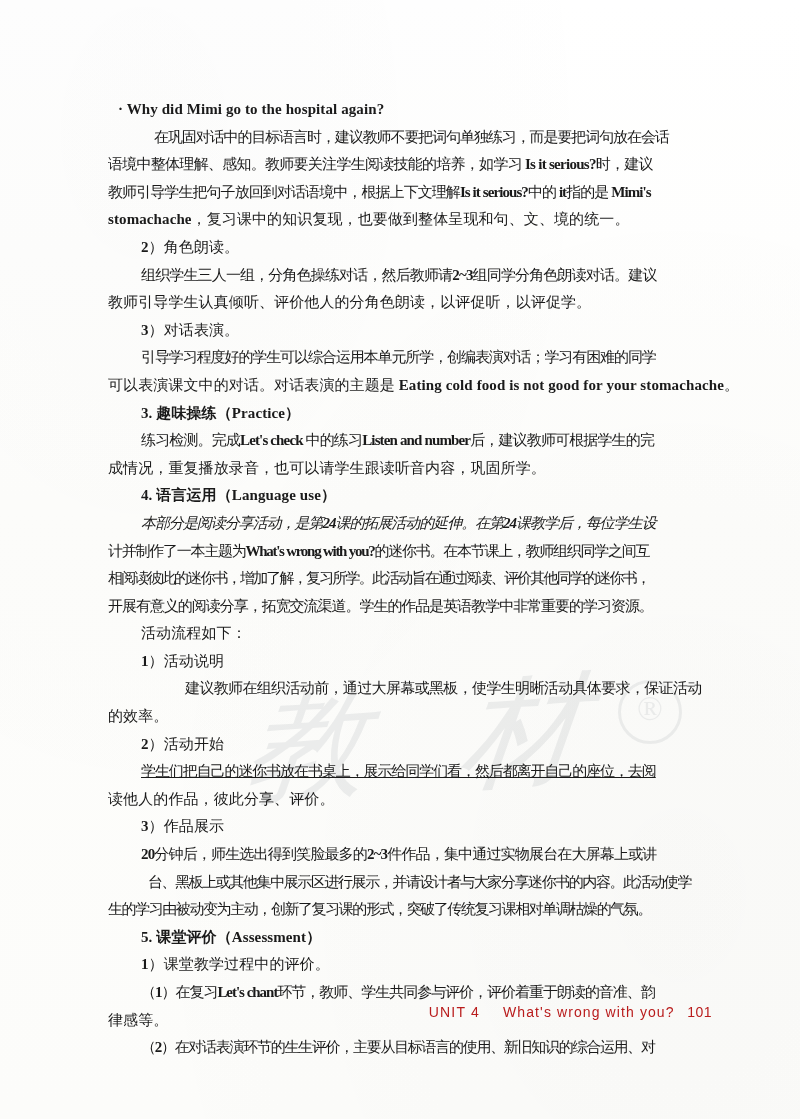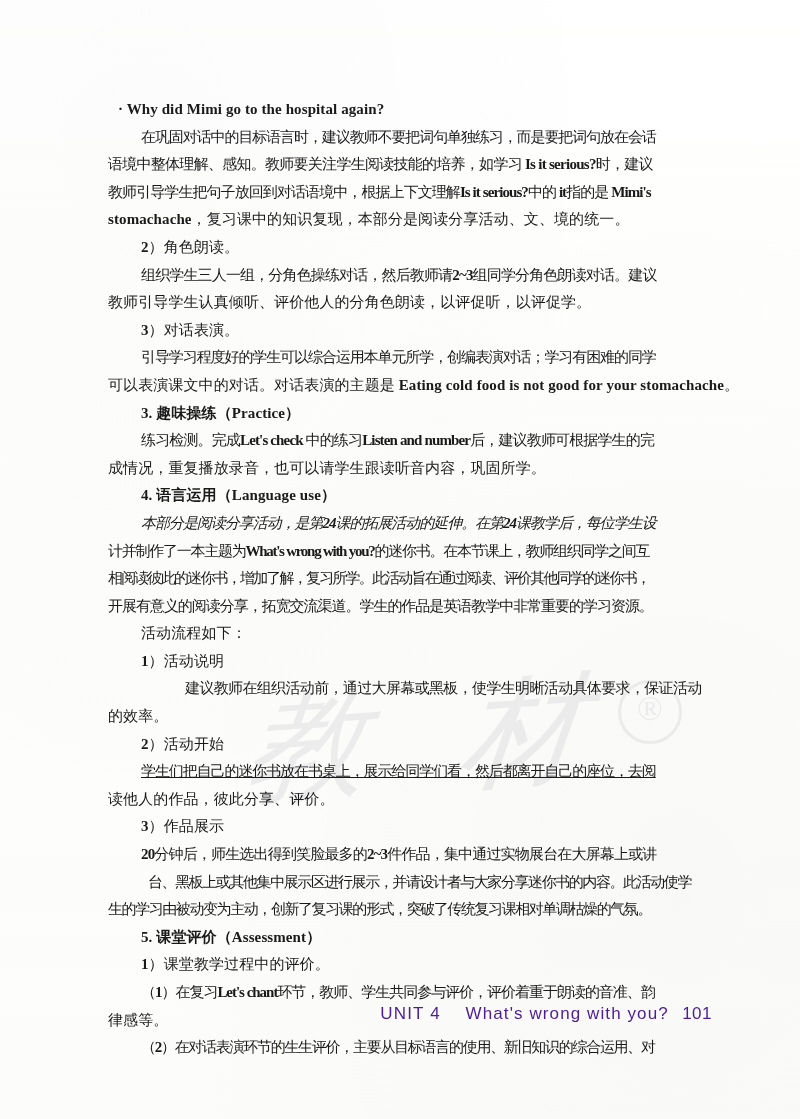--- a/index.html
+++ b/index.html
@@ -106,22 +106,22 @@
     padding-left: 10px;
   }
 
   
   #footer {
     position: absolute;
     left: 108px;
     top: 1004px;
     width: 604px;
     text-align: right;
-    font-size: 17px;
-    color: #4c1d95;
+    font-size: 14px;
+    color: #b91c1c;
     font-family: "Liberation Sans", sans-serif;
     letter-spacing: 0.6px;
     white-space: nowrap;
   }
   #footer .unit { letter-spacing: 1.2px; }
   #footer .sep { display: inline-block; width: 14px; }
   #footer .title { letter-spacing: 1.1px; }
   #footer .pageno { margin-left: 8px; letter-spacing: 0.5px; }
 </style>
 </head>
@@ -131,24 +131,24 @@
 
   <div id="paper-tone"></div>
 
   <div id="watermark">
     <div class="wm-script">教 材</div>
     <div class="wm-reg">®</div>
   </div>
 
   <div id="column">
       <div class="line bullet-line hdr"><span><span class="cn">· </span><span class="en-b">Why did Mimi go to the hospital again?</span></span></div>
-      <div class="line ind2"><span style="letter-spacing: -1.088px;"><span class="cn">在巩固对话中的目标语言时，建议教师不要把词句单独练习，而是要把词句放在会话</span></span></div>
+      <div class="line ind2"><span style="letter-spacing: -1.088px; margin-left: 13px;"><span class="cn">在巩固对话中的目标语言时，建议教师不要把词句单独练习，而是要把词句放在会话</span></span></div>
       <div class="line"><span style="letter-spacing: -0.726px;"><span class="cn">语境中整体理解、感知。教师要关注学生阅读技能的培养，如学习 </span><span class="en-b">Is it serious?</span><span class="cn">时，建议</span></span></div>
       <div class="line"><span style="letter-spacing: -0.922px;"><span class="cn">教师引导学生把句子放回到对话语境中，根据上下文理解</span><span class="en-b">Is it serious?</span><span class="cn">中的 </span><span class="en-b">it</span><span class="cn">指的是 </span><span class="en-b">Mimi's</span></span></div>
-      <div class="line"><span><span class="en-b">stomachache</span><span class="cn">，复习课中的知识复现，本部分是阅读分享活动、文、境的统一。</span></span></div>
+      <div class="line"><span><span class="en-b">stomachache</span><span class="cn">，复习课中的知识复现，也要做到整体呈现和句、文、境的统一。</span></span></div>
       <div class="line ind2"><span><span class="en-b">2</span><span class="cn">）角色朗读。</span></span></div>
       <div class="line ind2"><span style="letter-spacing: -0.849px;"><span class="cn">组织学生三人一组，分角色操练对话，然后教师请</span><span class="en-b">2~3</span><span class="cn">组同学分角色朗读对话。建议</span></span></div>
       <div class="line"><span><span class="cn">教师引导学生认真倾听、评价他人的分角色朗读，以评促听，以评促学。</span></span></div>
       <div class="line ind2"><span><span class="en-b">3</span><span class="cn">）对话表演。</span></span></div>
       <div class="line ind2"><span style="letter-spacing: -1.088px;"><span class="cn">引导学习程度好的学生可以综合运用本单元所学，创编表演对话；学习有困难的同学</span></span></div>
       <div class="line"><span><span class="cn">可以表演课文中的对话。对话表演的主题是 </span><span class="en-b">Eating cold food is not good for your stomachache</span><span class="cn">。</span></span></div>
       <div class="line ind2 hdr"><span><span class="en-b">3.</span><span class="cn"> 趣味操练（</span><span class="en-b">Practice</span><span class="cn">）</span></span></div>
       <div class="line ind2"><span style="letter-spacing: -0.855px;"><span class="cn">练习检测。完成</span><span class="en-b">Let's check</span><span class="cn"> 中的练习</span><span class="en-b">Listen and number</span><span class="cn">后，建议教师可根据学生的完</span></span></div>
       <div class="line"><span><span class="cn">成情况，重复播放录音，也可以请学生跟读听音内容，巩固所学。</span></span></div>
       <div class="line ind2 hdr"><span><span class="en-b">4.</span><span class="cn"> 语言运用（</span><span class="en-b">Language use</span><span class="cn">）</span></span></div>

